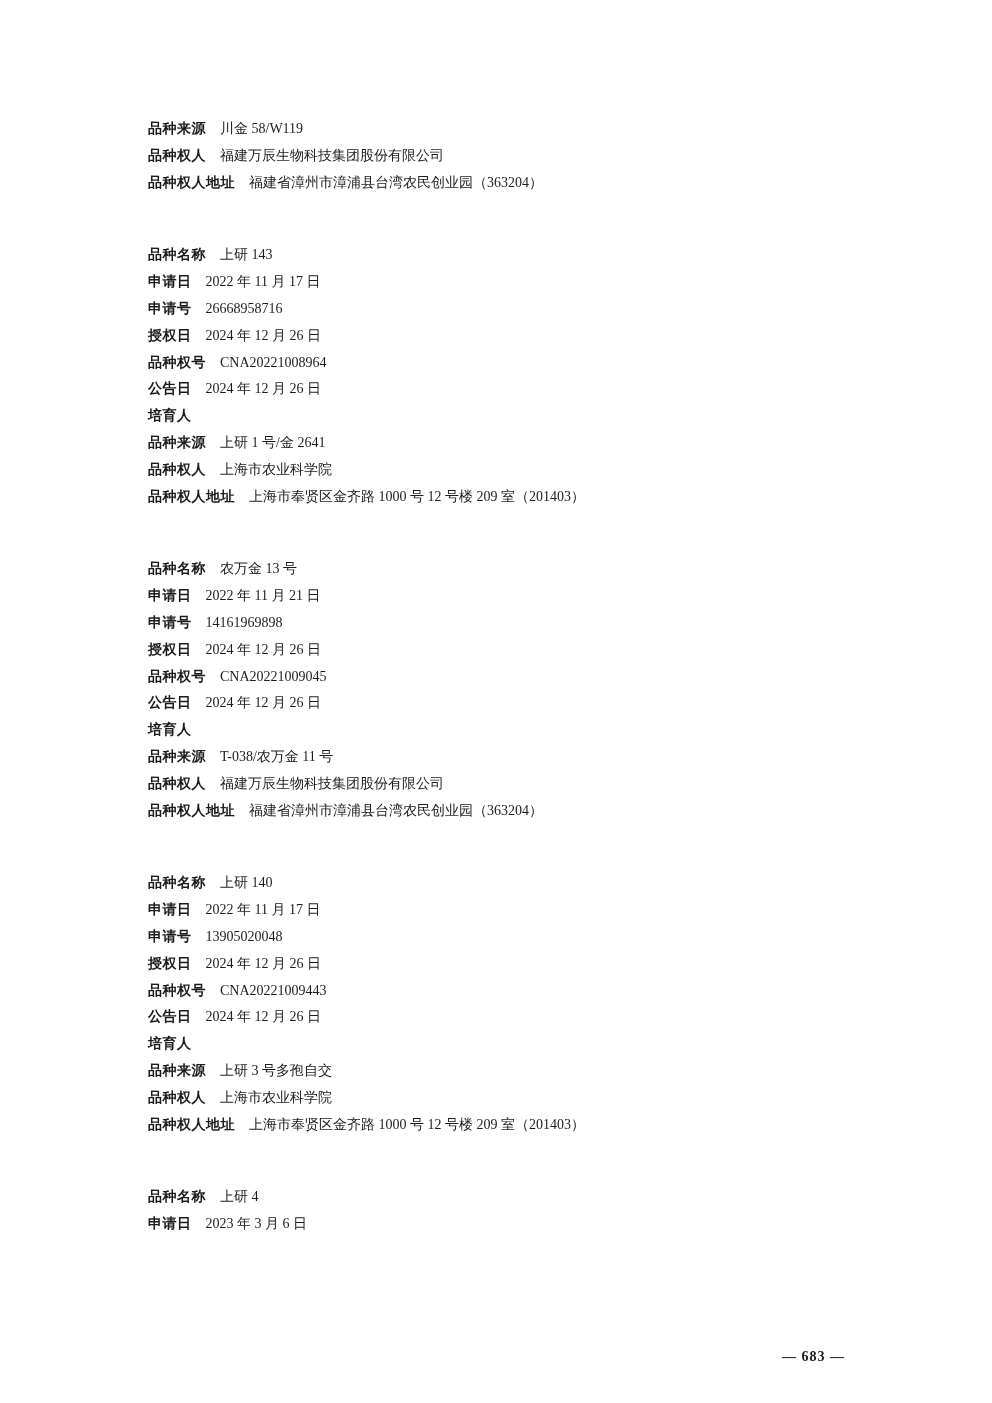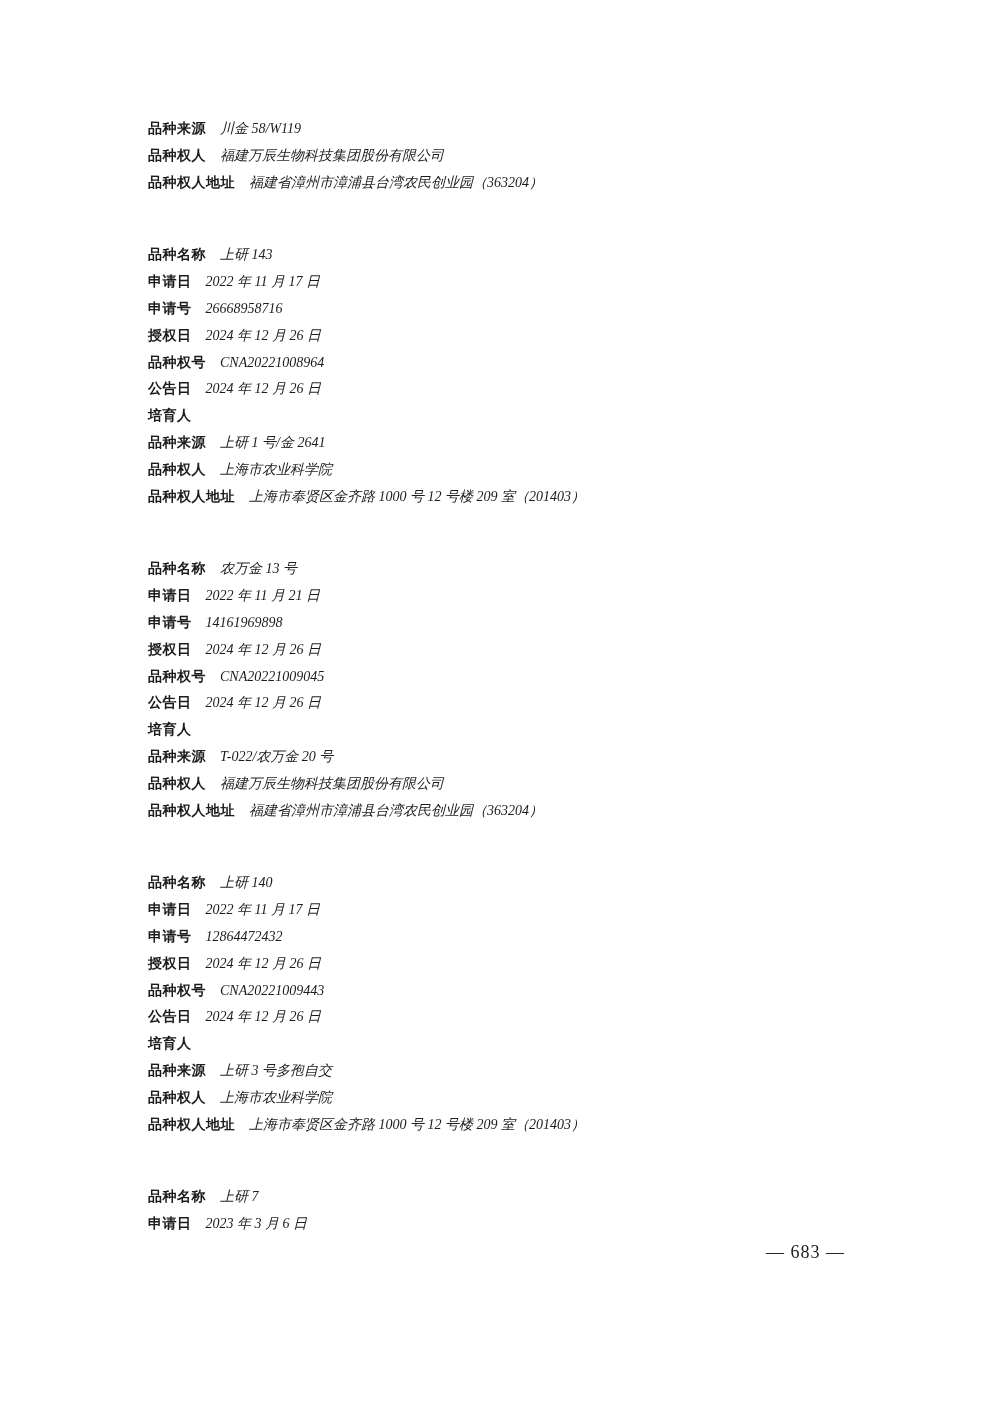--- a/index.html
+++ b/index.html
@@ -32,29 +32,29 @@
   }
   .field-label {
     font-weight: bold;
     flex: none;
     white-space: nowrap;
     letter-spacing: 0.5px;
   }
   .field-value {
     margin-left: 14px;
     white-space: pre-line;
-    font-style: italic;
   }
   .page-number {
     position: absolute;
-    top: 1239px;
+    top: 1343px;
     right: 147px;
-    font-size: 18px;
+    font-size: 14px;
     line-height: 27px;
     letter-spacing: 1px;
+    font-weight: bold;
   }
 </style>
 </head>
 <body>
 
 <main>
   <div class="content">
       <div class="record">
         <div class="field-row">
           <span class="field-label">品种来源</span>
@@ -133,21 +133,21 @@
         </div>
         <div class="field-row">
           <span class="field-label">公告日</span>
           <span class="field-value">2024 年 12 月 26 日</span>
         </div>
         <div class="field-row">
           <span class="field-label">培育人</span>
         </div>
         <div class="field-row">
           <span class="field-label">品种来源</span>
-          <span class="field-value">T-022/农万金 20 号</span>
+          <span class="field-value">T-038/农万金 11 号</span>
         </div>
         <div class="field-row">
           <span class="field-label">品种权人</span>
           <span class="field-value">福建万辰生物科技集团股份有限公司</span>
         </div>
         <div class="field-row">
           <span class="field-label">品种权人地址</span>
           <span class="field-value">福建省漳州市漳浦县台湾农民创业园（363204）</span>
         </div>
       </div>
@@ -155,21 +155,21 @@
         <div class="field-row">
           <span class="field-label">品种名称</span>
           <span class="field-value">上研 140</span>
         </div>
         <div class="field-row">
           <span class="field-label">申请日</span>
           <span class="field-value">2022 年 11 月 17 日</span>
         </div>
         <div class="field-row">
           <span class="field-label">申请号</span>
-          <span class="field-value">12864472432</span>
+          <span class="field-value">13905020048</span>
         </div>
         <div class="field-row">
           <span class="field-label">授权日</span>
           <span class="field-value">2024 年 12 月 26 日</span>
         </div>
         <div class="field-row">
           <span class="field-label">品种权号</span>
           <span class="field-value">CNA20221009443</span>
         </div>
         <div class="field-row">
@@ -188,21 +188,21 @@
           <span class="field-value">上海市农业科学院</span>
         </div>
         <div class="field-row">
           <span class="field-label">品种权人地址</span>
           <span class="field-value">上海市奉贤区金齐路 1000 号 12 号楼 209 室（201403）</span>
         </div>
       </div>
       <div class="record">
         <div class="field-row">
           <span class="field-label">品种名称</span>
-          <span class="field-value">上研 7</span>
+          <span class="field-value">上研 4</span>
         </div>
         <div class="field-row">
           <span class="field-label">申请日</span>
           <span class="field-value">2023 年 3 月 6 日</span>
         </div>
       </div>
     </div>
   <div class="page-number">— 683 —</div>
 </main>
 

